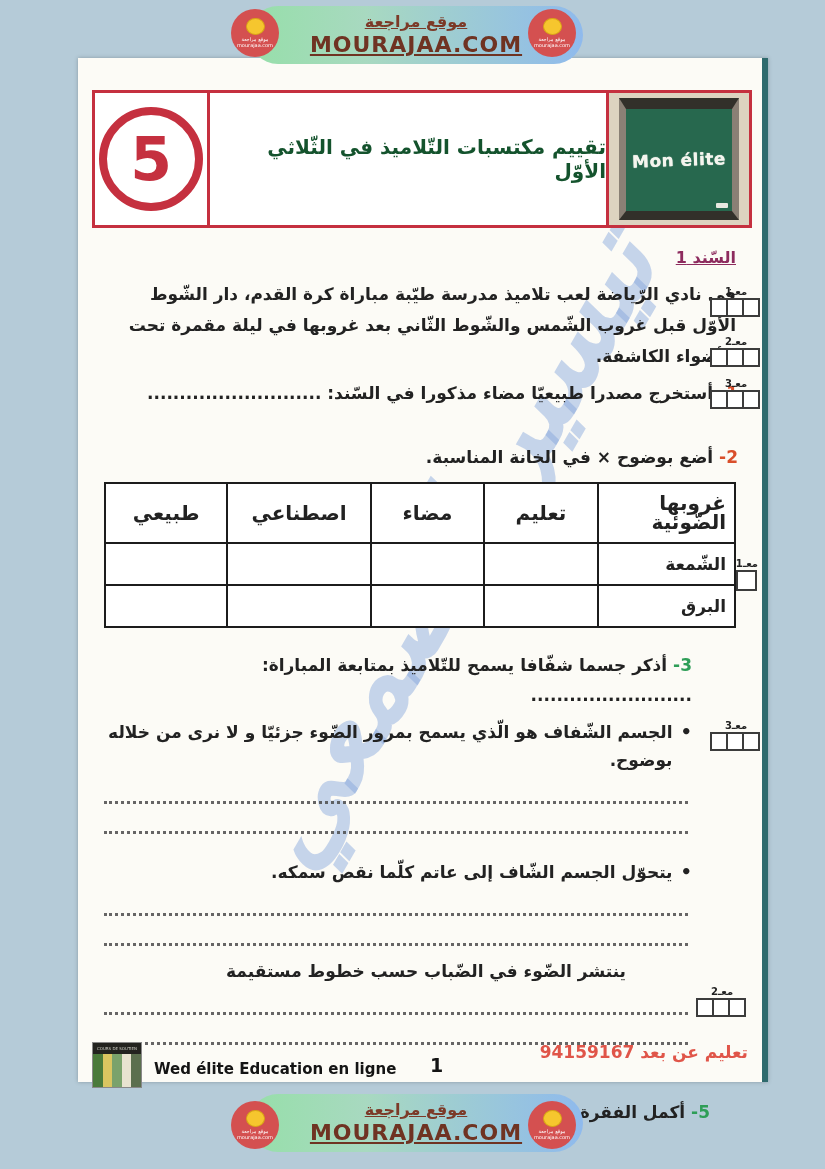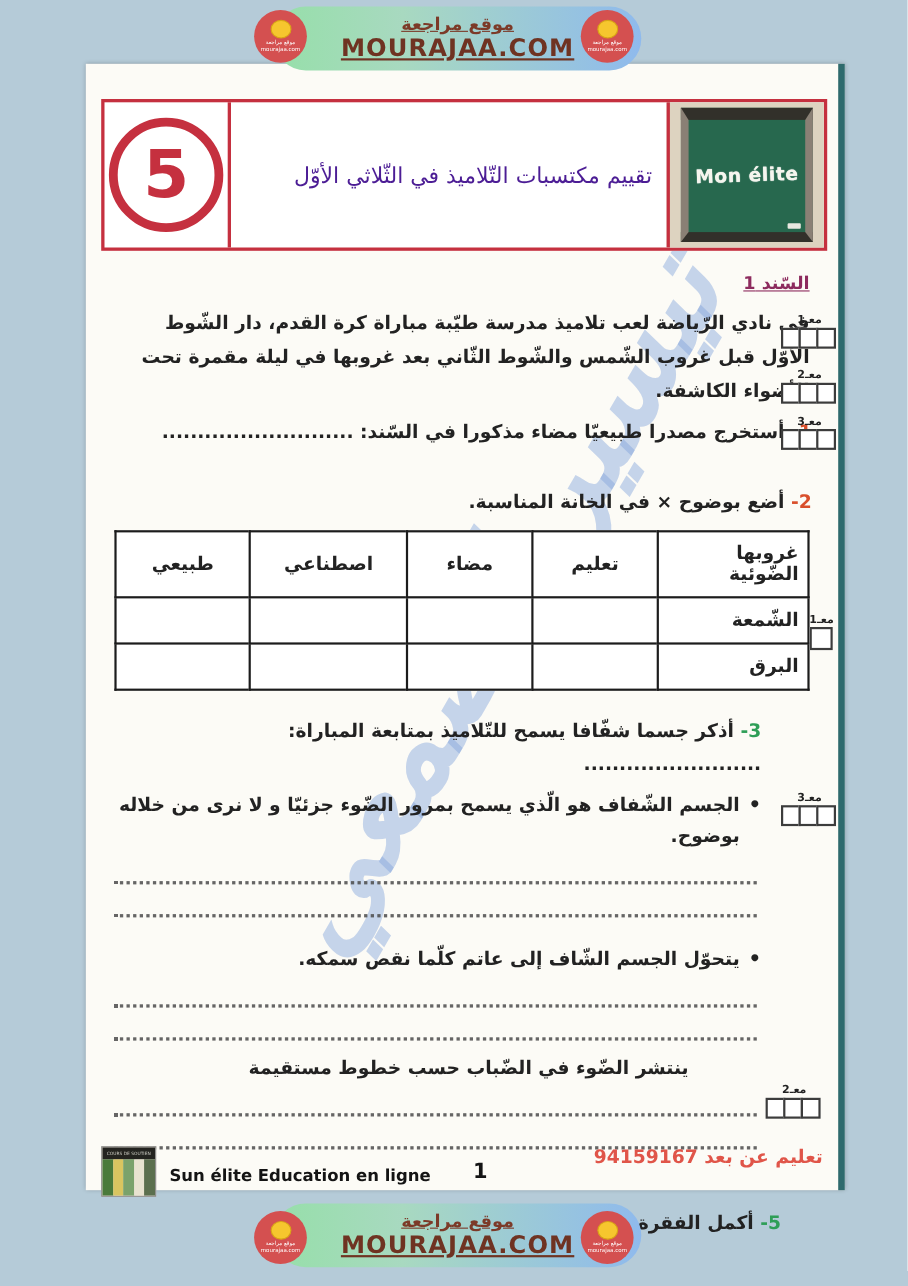--- a/index.html
+++ b/index.html
@@ -26,21 +26,21 @@
     transform:rotate(-60deg);direction:rtl;font-size:118px;font-weight:bold;font-style:italic;
     color:rgba(130,163,219,.45);pointer-events:none;white-space:nowrap;z-index:1;}
 
   
   .hbox{position:absolute;top:32px;left:14px;right:10px;height:132px;border:3px solid #c5303f;
     background:#fff;display:flex;direction:ltr;z-index:2;}
   .h-num{width:112px;border-right:3px solid #c5303f;display:flex;align-items:center;justify-content:center;}
   .h-circle{width:88px;height:88px;border:8px solid #c5303f;border-radius:50%;display:flex;
     align-items:center;justify-content:center;font-size:60px;font-weight:bold;color:#c5303f;}
   .h-title{flex:1;display:flex;flex-direction:column;align-items:center;justify-content:center;gap:12px;direction:rtl;}
-  .h-title div{font-size:20px;font-weight:normal;color:#4c1d95;padding-left:44px;}
+  .h-title div{font-size:20px;font-weight:bold;color:#14532d;padding-left:44px;}
   .h-board{width:140px;border-left:3px solid #c5303f;background:#ddd3c0;display:flex;align-items:center;justify-content:center;}
   .board{width:106px;height:102px;background:#27684e;border:7px solid #8a8075;border-top:11px solid #32302a;
     border-bottom:9px solid #32302a;position:relative;display:flex;align-items:center;justify-content:center;}
   .board .chalk{color:#f5f5ee;font-size:17px;font-weight:bold;transform:rotate(-2deg);letter-spacing:.5px;text-shadow:0 0 1px #fff;}
   .board .eraser{position:absolute;right:4px;bottom:3px;width:12px;height:5px;background:#e8e8e0;border-radius:1px;}
 
   
   .content{position:absolute;left:22px;right:24px;top:168px;direction:rtl;font-size:17px;
     font-weight:700;color:#222;z-index:2;}
   .sanad-label{margin:22px 2px 0 0;font-size:16px;font-weight:bold;color:#8d2b5e;text-decoration:underline;}
@@ -55,21 +55,21 @@
   .bullet{margin-top:8px;display:flex;gap:8px;line-height:28px;}
   .bullet .dot{font-size:18px;}
   .b2{margin-top:24px;}
   .dotline{height:0;border-bottom:3px dotted #4c4c4c;margin:27px 50px 0 4px;opacity:.85;}
   .statement{margin:11px 112px 0 0;line-height:28px;}
   .q5{margin-top:52px;margin-right:28px;}
 
   
   table.srcs{border-collapse:collapse;width:632px;margin:10px 2px 0 0;direction:rtl;background:#fff;}
   table.srcs th,table.srcs td{border:2px solid #1c1c1c;}
-  table.srcs th{height:56px;font-size:17px;font-weight:bold;vertical-align:middle;}
+  table.srcs th{height:56px;font-size:20px;font-weight:bold;vertical-align:middle;}
   table.srcs td{height:38px;}
   .corner{width:132px;text-align:right;padding-right:8px;font-size:14px;line-height:19px;}
   .rowlabel{text-align:right;padding-right:8px;font-size:17px;font-weight:bold;}
 
   
   .crit{position:absolute;direction:rtl;text-align:left;z-index:3;}
   .crit .cl{display:block;font-size:10px;font-weight:bold;color:#222;text-align:center;margin-bottom:1px;}
   .boxes{display:flex;direction:ltr;}
   .bx{width:14px;height:15px;border:2px solid #3c3c3c;background:#fff;margin-left:-2px;}
   .bx1{width:17px;height:17px;border:2px solid #3c3c3c;background:#fff;}
@@ -252,21 +252,21 @@
       <div class="flogo">
         <div class="cap">COURS DE SOUTIEN</div>
         <div class="pic">
           <div style="background:#4a7a3a;"></div>
           <div style="background:#d9c560;"></div>
           <div style="background:#7aa26b;"></div>
           <div style="background:#e8e3d0;"></div>
           <div style="background:#5b6f4e;"></div>
         </div>
       </div>
-      <div class="fbrand">Sun élite Education en ligne</div>
+      <div class="fbrand">Wed élite Education en ligne</div>
       <div class="fpage">1</div>
       <div class="fphone">تعليم عن بعد 94159167</div>
     </div>
 
   </div>
 
   <div class="banner" style="top:1094px;">
     <span class="b-ar">موقع مراجعة</span>
     <span class="b-dom">MOURAJAA.COM</span>
   </div>

